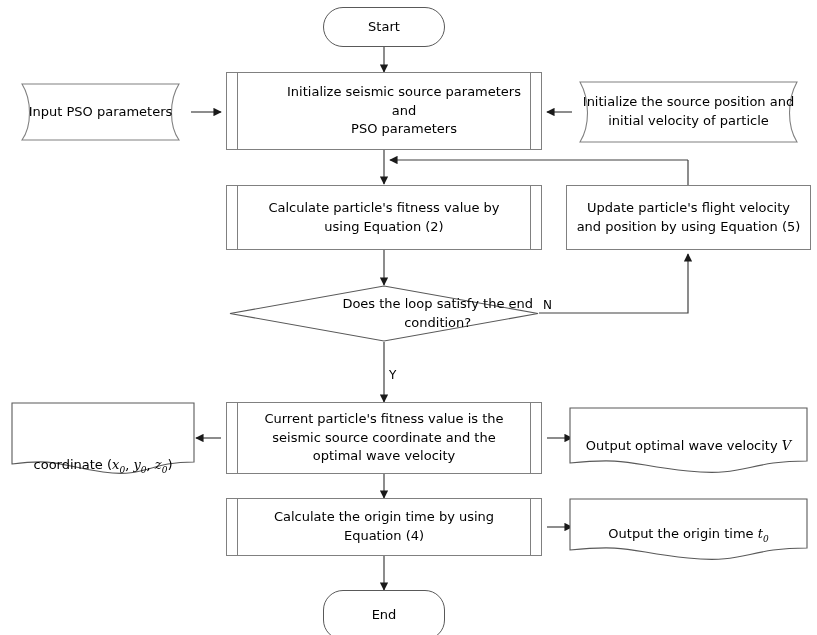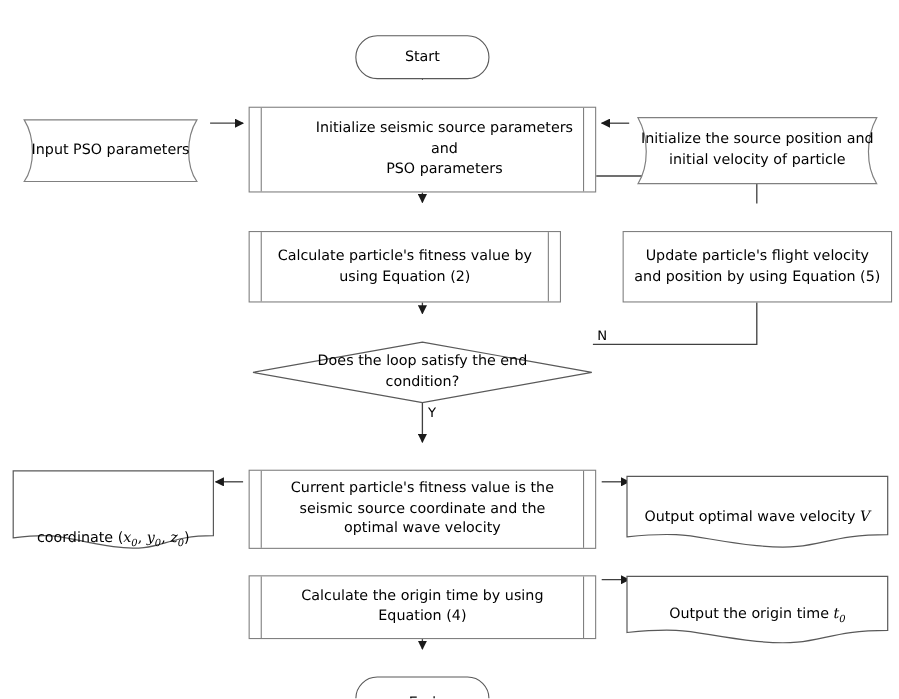--- a/index.html
+++ b/index.html
@@ -19,21 +19,20 @@
   .node{
     position:absolute;
     box-sizing:border-box;
     display:flex;
     align-items:center;
     justify-content:center;
     text-align:center;
     line-height:1.45;
     font-size:13px;
     color:#000;
-    margin-top:25px;
   }
   .node .txt{
     position:relative;
     z-index:2;
     padding:0 6px;
     white-space:pre-line;
   }
   
   .terminator{
     border:1px solid #595959;
@@ -53,21 +52,21 @@
     z-index:1;
   }
   .predef .rule.l{left:10px;}
   .predef .rule.r{right:10px;}
   
   .rect{
     border:1px solid #808080;
     background:#fff;
   }
   
-  .diamond{background:transparent;}
+  .diamond{background:transparent;justify-content:flex-end;}
   .diamond svg{position:absolute;left:0;top:0;}
   
   .tape{background:transparent;}
   .tape svg{position:absolute;left:0;top:0;}
   
   .docshape{background:transparent;}
   .docshape svg{position:absolute;left:0;top:0;}
 
   .connectors{position:absolute;left:0;top:0;width:817px;height:635px;z-index:0;}
 
@@ -147,21 +146,21 @@
   </div>
 
   <div class="node tape" style="left:566px;top:80px;width:245px;height:64px;">
     <svg width="245" height="64" viewBox="0 0 245 64">
       <path d="M 14 2 L 231 2 C 221 20 221 46 231 62 L 14 62 C 24 46 24 20 14 2 Z" fill="#ffffff" stroke="#808080" stroke-width="1.1"></path>
     </svg>
     <span class="txt">Initialize the source position and
 initial velocity of particle</span>
   </div>
 
-  <div class="node predef" style="left:226px;top:185px;width:284px;height:65px;">
+  <div class="node predef" style="left:226px;top:185px;width:316px;height:65px;">
     <span class="rule l"></span>
     <span class="rule r"></span>
     <span class="txt">Calculate particle's fitness value by
 using Equation (2)</span>
   </div>
 
   <div class="node rect" style="left:566px;top:185px;width:245px;height:65px;">
     <span class="txt">Update particle's flight velocity
 and position by using Equation (5)</span>
   </div>

